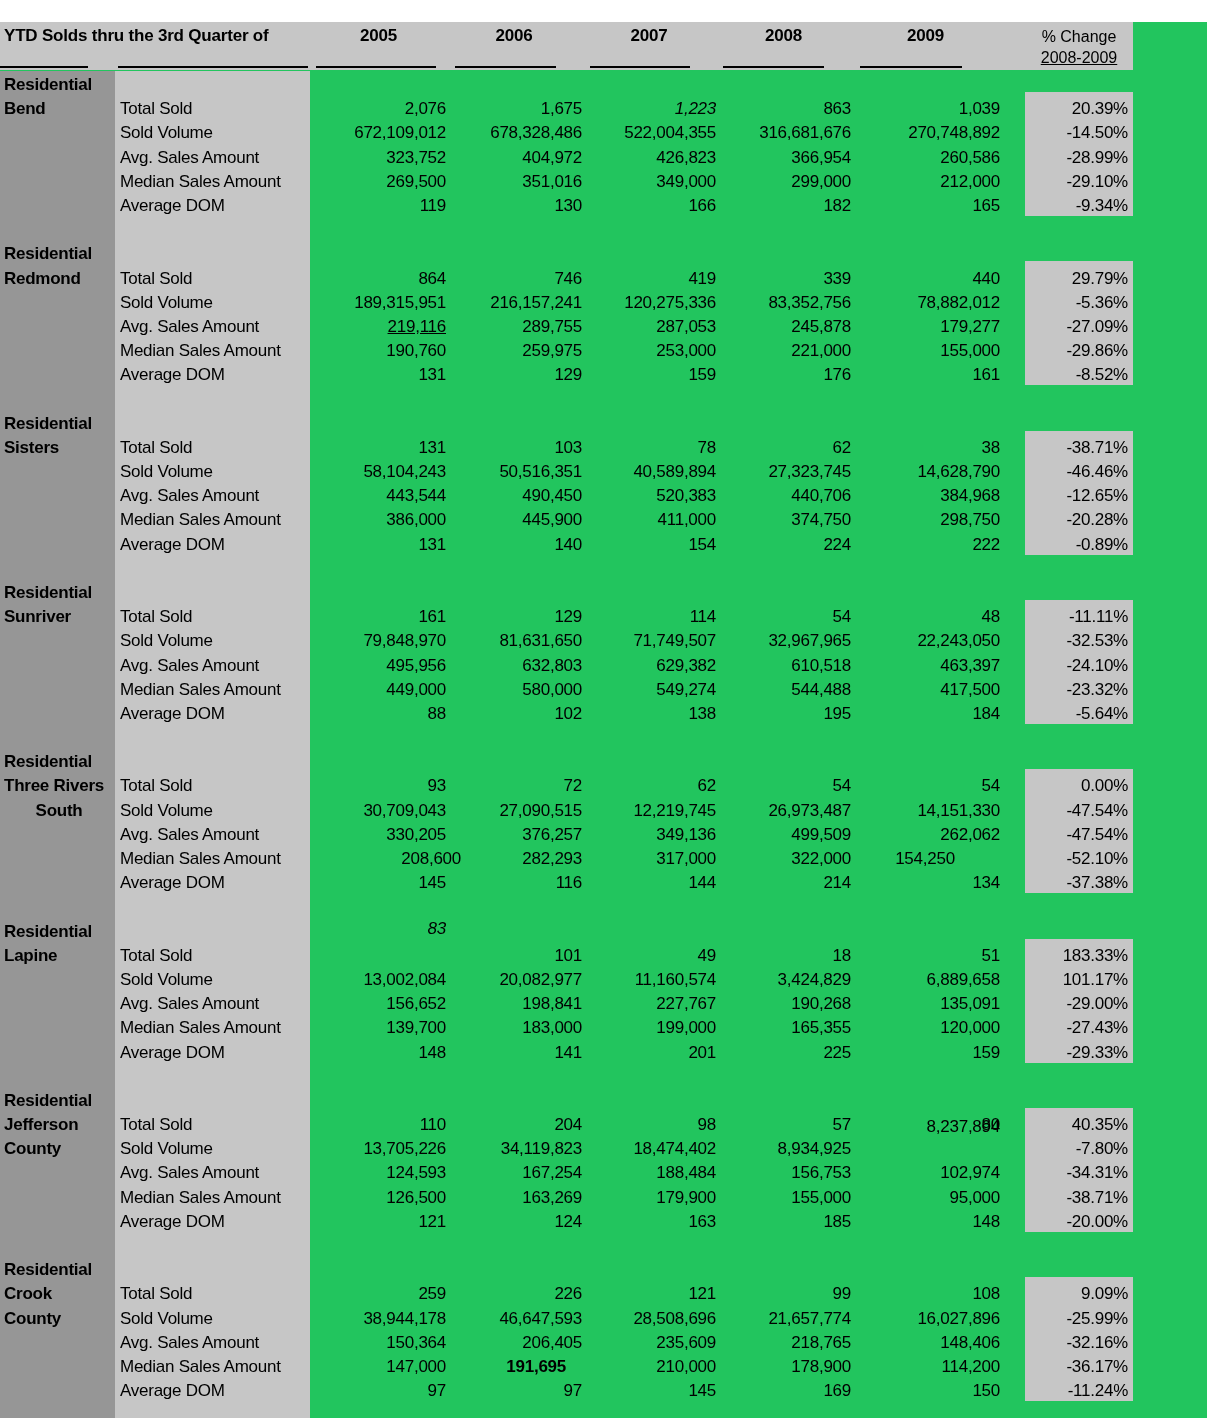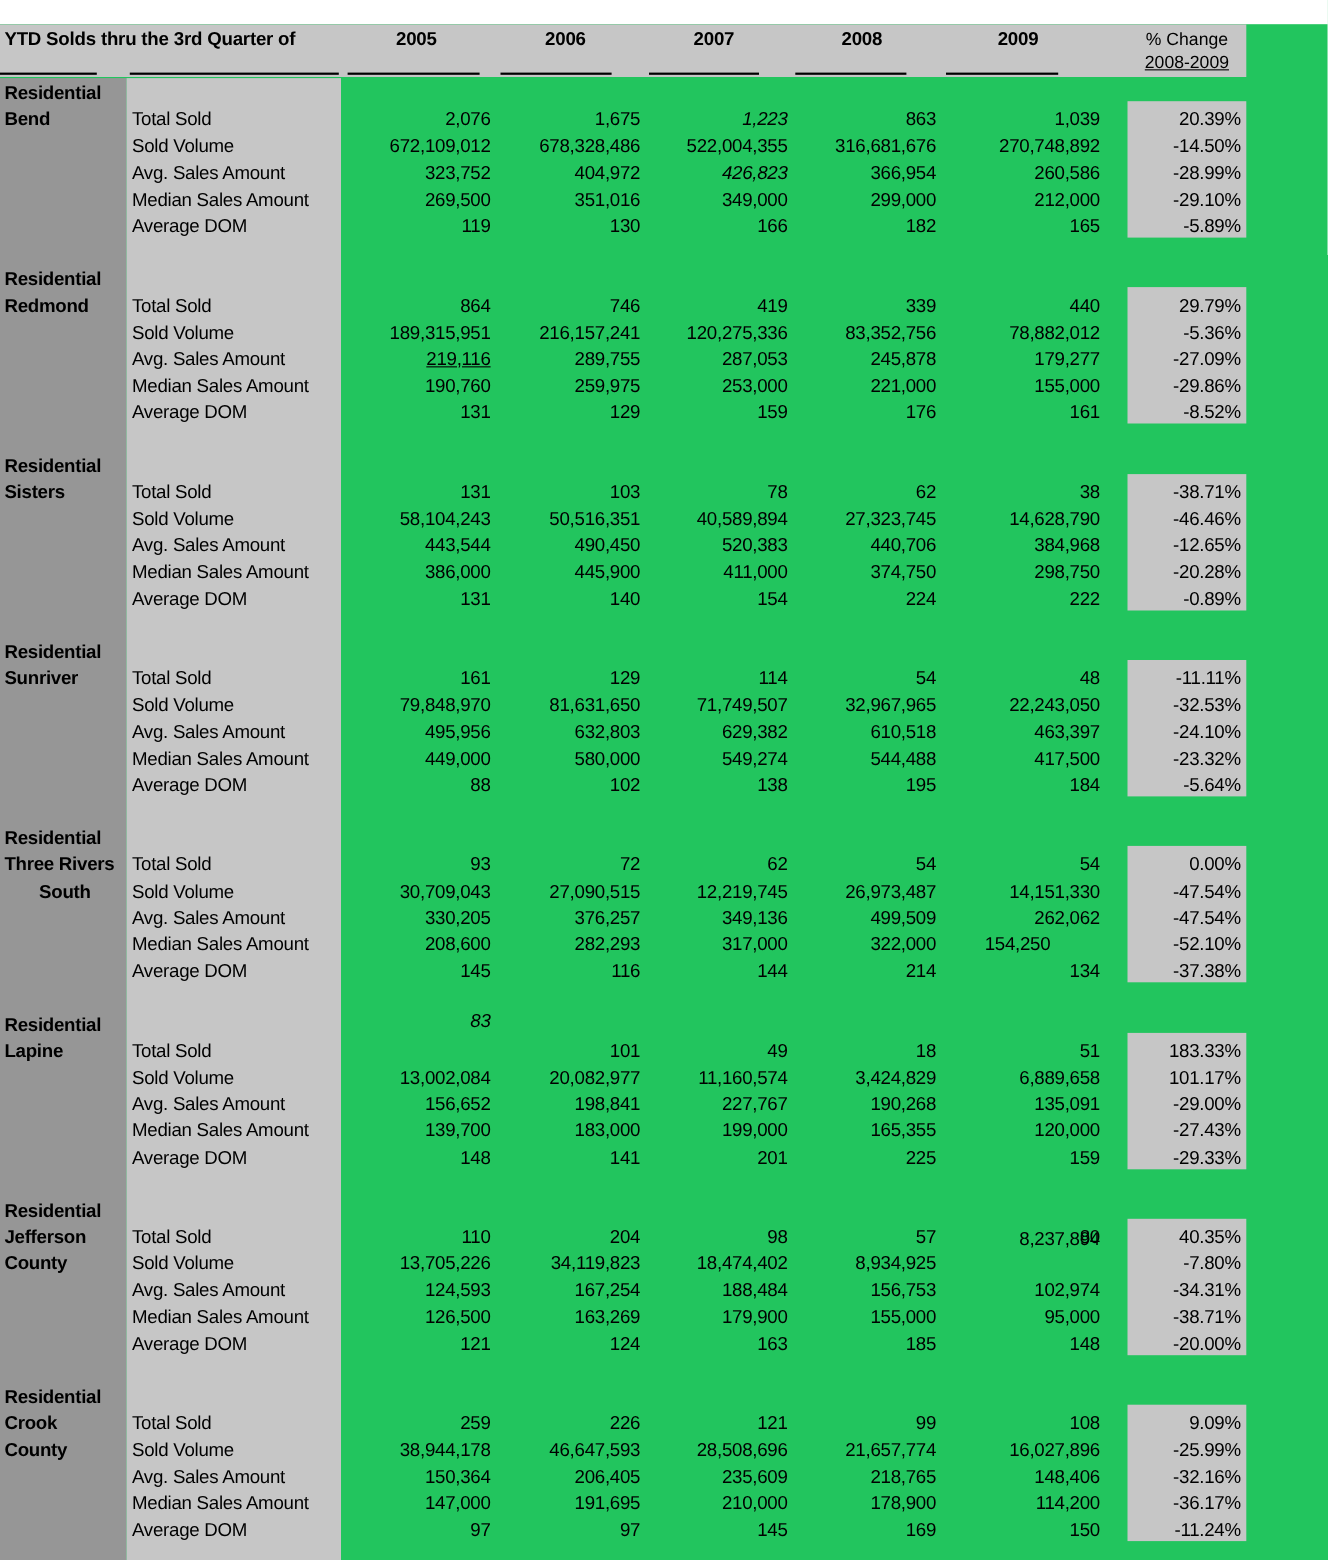--- a/index.html
+++ b/index.html
@@ -59,38 +59,38 @@
       <div class="cell" style="left: 120px; top: 100.4px; width: 188px;">Sold Volume</div>
       <div class="cell num" style="left: 296px; top: 100.4px; width: 150px;">672,109,012</div>
       <div class="cell num" style="left: 432px; top: 100.4px; width: 150px;">678,328,486</div>
       <div class="cell num" style="left: 566px; top: 100.4px; width: 150px;">522,004,355</div>
       <div class="cell num" style="left: 701px; top: 100.4px; width: 150px;">316,681,676</div>
       <div class="cell num" style="left: 850px; top: 100.4px; width: 150px;">270,748,892</div>
       <div class="cell num" style="left: 1025px; top: 100.4px; width: 103px;">-14.50%</div>
       <div class="cell" style="left: 120px; top: 124.6px; width: 188px;">Avg. Sales Amount</div>
       <div class="cell num" style="left: 296px; top: 124.6px; width: 150px;">323,752</div>
       <div class="cell num" style="left: 432px; top: 124.6px; width: 150px;">404,972</div>
-      <div class="cell num" style="left: 566px; top: 124.6px; width: 150px; font-style: italic;">426,823</div>
+      <div class="cell num" style="left: 566px; top: 124.6px; width: 150px;">426,823</div>
       <div class="cell num" style="left: 701px; top: 124.6px; width: 150px;">366,954</div>
       <div class="cell num" style="left: 850px; top: 124.6px; width: 150px;">260,586</div>
       <div class="cell num" style="left: 1025px; top: 124.6px; width: 103px;">-28.99%</div>
       <div class="cell" style="left: 120px; top: 148.8px; width: 188px;">Median Sales Amount</div>
       <div class="cell num" style="left: 296px; top: 148.8px; width: 150px;">269,500</div>
       <div class="cell num" style="left: 432px; top: 148.8px; width: 150px;">351,016</div>
       <div class="cell num" style="left: 566px; top: 148.8px; width: 150px;">349,000</div>
       <div class="cell num" style="left: 701px; top: 148.8px; width: 150px;">299,000</div>
       <div class="cell num" style="left: 850px; top: 148.8px; width: 150px;">212,000</div>
       <div class="cell num" style="left: 1025px; top: 148.8px; width: 103px;">-29.10%</div>
       <div class="cell" style="left: 120px; top: 173px; width: 188px;">Average DOM</div>
       <div class="cell num" style="left: 296px; top: 173px; width: 150px;">119</div>
       <div class="cell num" style="left: 432px; top: 173px; width: 150px;">130</div>
       <div class="cell num" style="left: 566px; top: 173px; width: 150px;">166</div>
       <div class="cell num" style="left: 701px; top: 173px; width: 150px;">182</div>
       <div class="cell num" style="left: 850px; top: 173px; width: 150px;">165</div>
-      <div class="cell num" style="left: 1025px; top: 173px; width: 103px;">-5.89%</div>
+      <div class="cell num" style="left: 1025px; top: 173px; width: 103px;">-9.34%</div>
       <div class="cell bold" style="left: 4px; top: 221.3px; width: 110px;">Residential</div>
       <div class="cell bold" style="left: 4px; top: 245.5px; width: 110px;">Redmond</div>
       <div class="chgbg" style="left: 1025px; top: 239.3px; background: rgb(198, 198, 198);"></div>
       <div class="cell" style="left: 120px; top: 245.5px; width: 188px;">Total Sold</div>
       <div class="cell num" style="left: 296px; top: 245.5px; width: 150px;">864</div>
       <div class="cell num" style="left: 432px; top: 245.5px; width: 150px;">746</div>
       <div class="cell num" style="left: 566px; top: 245.5px; width: 150px;">419</div>
       <div class="cell num" style="left: 701px; top: 245.5px; width: 150px;">339</div>
       <div class="cell num" style="left: 850px; top: 245.5px; width: 150px;">440</div>
       <div class="cell num" style="left: 1025px; top: 245.5px; width: 103px;">29.79%</div>
@@ -217,21 +217,21 @@
       <div class="cell num" style="left: 850px; top: 777.6px; width: 150px;">14,151,330</div>
       <div class="cell num" style="left: 1025px; top: 777.6px; width: 103px;">-47.54%</div>
       <div class="cell" style="left: 120px; top: 801.8px; width: 188px;">Avg. Sales Amount</div>
       <div class="cell num" style="left: 296px; top: 801.8px; width: 150px;">330,205</div>
       <div class="cell num" style="left: 432px; top: 801.8px; width: 150px;">376,257</div>
       <div class="cell num" style="left: 566px; top: 801.8px; width: 150px;">349,136</div>
       <div class="cell num" style="left: 701px; top: 801.8px; width: 150px;">499,509</div>
       <div class="cell num" style="left: 850px; top: 801.8px; width: 150px;">262,062</div>
       <div class="cell num" style="left: 1025px; top: 801.8px; width: 103px;">-47.54%</div>
       <div class="cell" style="left: 120px; top: 826px; width: 188px;">Median Sales Amount</div>
-      <div class="cell num" style="left: 296px; top: 826px; width: 150px; text-align: right;">208,600</div>
+      <div class="cell num" style="left: 311px; top: 826px; width: 150px; text-align: right;">208,600</div>
       <div class="cell num" style="left: 432px; top: 826px; width: 150px;">282,293</div>
       <div class="cell num" style="left: 566px; top: 826px; width: 150px;">317,000</div>
       <div class="cell num" style="left: 701px; top: 826px; width: 150px;">322,000</div>
       <div class="cell num" style="left: 850px; top: 826px; width: 150px; text-align: center;">154,250</div>
       <div class="cell num" style="left: 1025px; top: 826px; width: 103px;">-52.10%</div>
       <div class="cell" style="left: 120px; top: 850.2px; width: 188px;">Average DOM</div>
       <div class="cell num" style="left: 296px; top: 850.2px; width: 150px;">145</div>
       <div class="cell num" style="left: 432px; top: 850.2px; width: 150px;">116</div>
       <div class="cell num" style="left: 566px; top: 850.2px; width: 150px;">144</div>
       <div class="cell num" style="left: 701px; top: 850.2px; width: 150px;">214</div>
@@ -334,21 +334,21 @@
       <div class="cell num" style="left: 1025px; top: 1285.5px; width: 103px;">-25.99%</div>
       <div class="cell" style="left: 120px; top: 1309.7px; width: 188px;">Avg. Sales Amount</div>
       <div class="cell num" style="left: 296px; top: 1309.7px; width: 150px;">150,364</div>
       <div class="cell num" style="left: 432px; top: 1309.7px; width: 150px;">206,405</div>
       <div class="cell num" style="left: 566px; top: 1309.7px; width: 150px;">235,609</div>
       <div class="cell num" style="left: 701px; top: 1309.7px; width: 150px;">218,765</div>
       <div class="cell num" style="left: 850px; top: 1309.7px; width: 150px;">148,406</div>
       <div class="cell num" style="left: 1025px; top: 1309.7px; width: 103px;">-32.16%</div>
       <div class="cell" style="left: 120px; top: 1333.9px; width: 188px;">Median Sales Amount</div>
       <div class="cell num" style="left: 296px; top: 1333.9px; width: 150px;">147,000</div>
-      <div class="cell num" style="left: 432px; top: 1333.9px; width: 150px;">191,695</div>
+      <div class="cell num" style="left: 416px; top: 1333.9px; width: 150px; font-weight: bold;">191,695</div>
       <div class="cell num" style="left: 566px; top: 1333.9px; width: 150px;">210,000</div>
       <div class="cell num" style="left: 701px; top: 1333.9px; width: 150px;">178,900</div>
       <div class="cell num" style="left: 850px; top: 1333.9px; width: 150px;">114,200</div>
       <div class="cell num" style="left: 1025px; top: 1333.9px; width: 103px;">-36.17%</div>
       <div class="cell" style="left: 120px; top: 1358.1px; width: 188px;">Average DOM</div>
       <div class="cell num" style="left: 296px; top: 1358.1px; width: 150px;">97</div>
       <div class="cell num" style="left: 432px; top: 1358.1px; width: 150px;">97</div>
       <div class="cell num" style="left: 566px; top: 1358.1px; width: 150px;">145</div>
       <div class="cell num" style="left: 701px; top: 1358.1px; width: 150px;">169</div>
       <div class="cell num" style="left: 850px; top: 1358.1px; width: 150px;">150</div>

